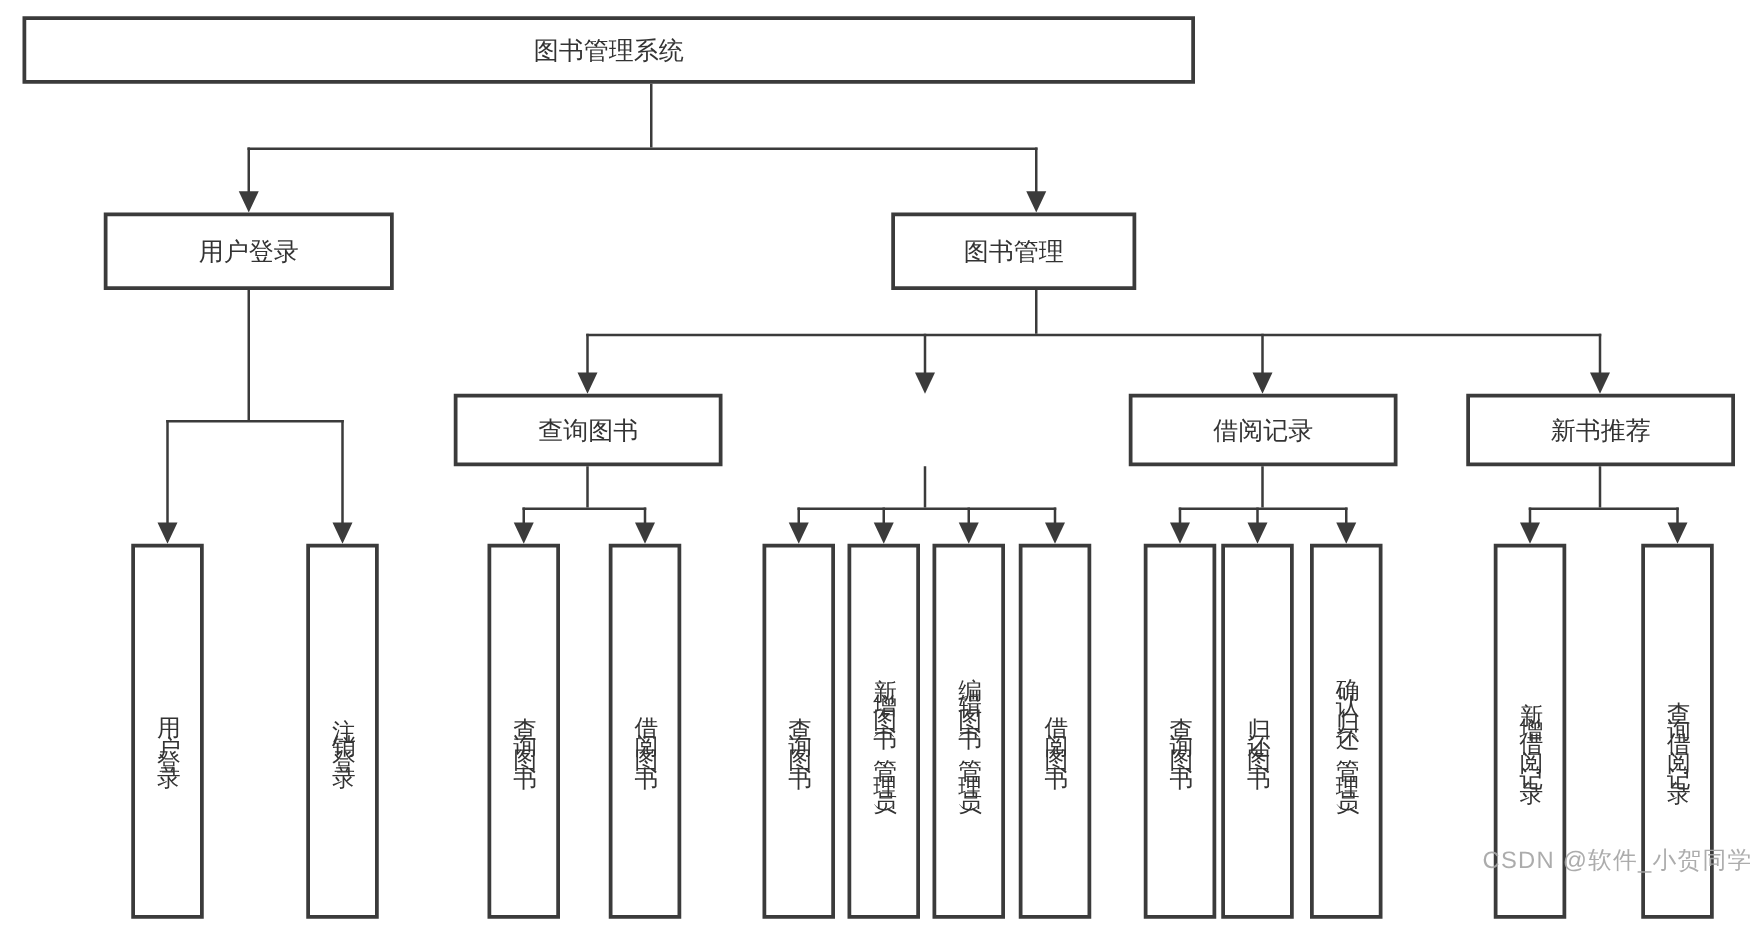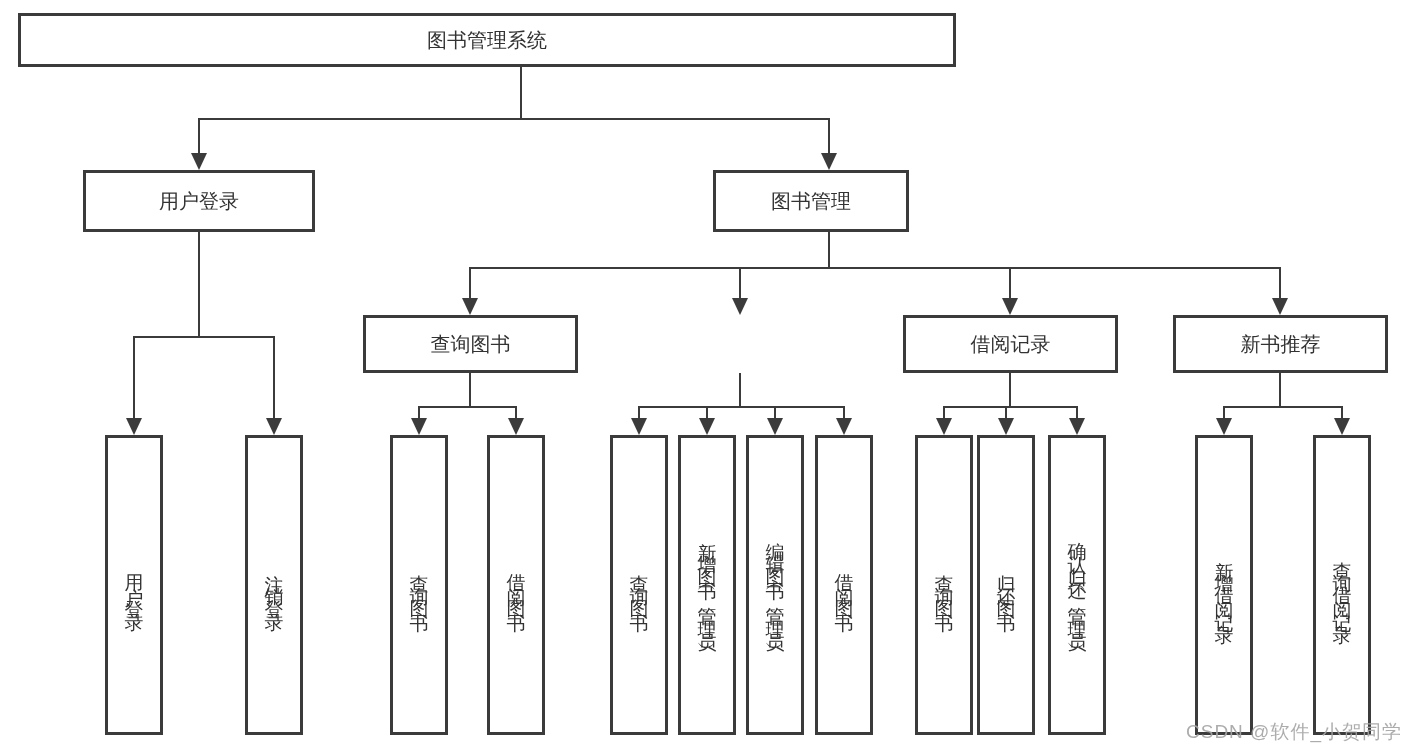--- a/index.html
+++ b/index.html
@@ -30,21 +30,21 @@
   .drop{position:absolute;width:16px;margin-left:-8px;}
   .drop::before{
     content:"";position:absolute;left:7px;top:0;bottom:15px;width:2px;background:var(--line);
   }
   .drop::after{
     content:"";position:absolute;left:0;bottom:0;width:0;height:0;
     border-left:8px solid transparent;border-right:8px solid transparent;
     border-top:17px solid var(--line);
   }
   .watermark{
-    position:absolute;left:1186px;top:719px;font-size:19px;letter-spacing:1px;
+    position:absolute;left:1186px;top:675px;font-size:19px;letter-spacing:1px;
     color:var(--watermark);opacity:.92;white-space:nowrap;z-index:10;
   }
 </style>
 </head>
 <body>
 
 <div id="stage">
 
   <div class="node" style="left:18px;top:13px;width:938px;height:54px;">图书管理系统</div>
 

